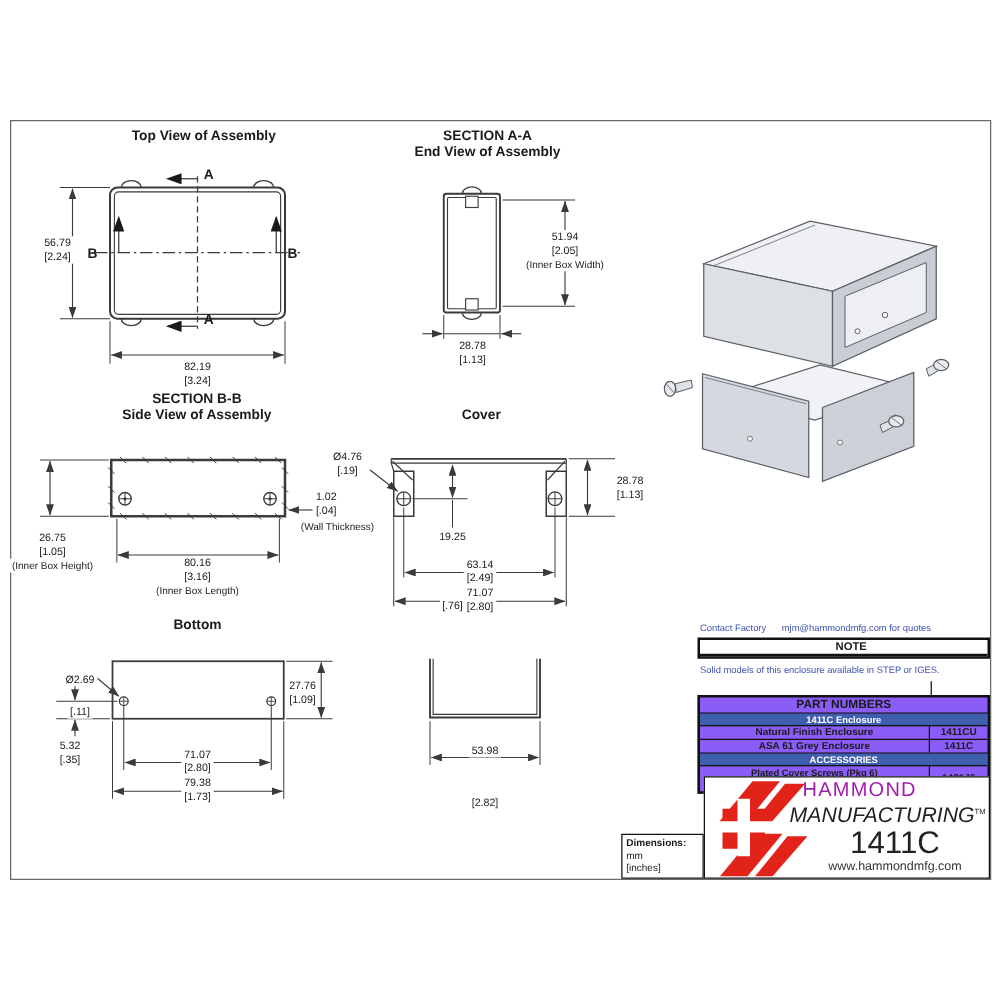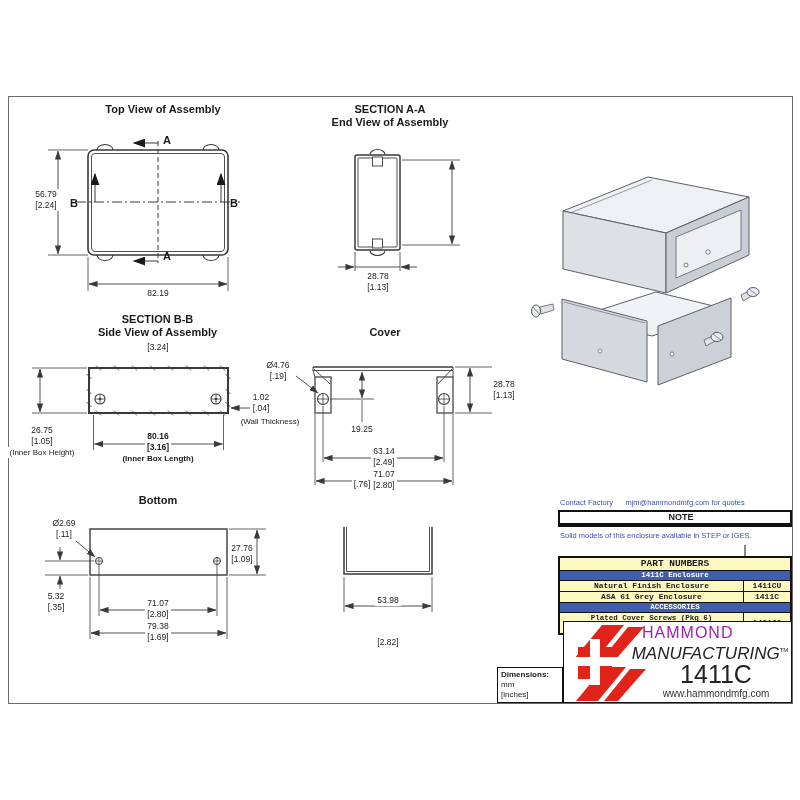--- a/index.html
+++ b/index.html
@@ -11,21 +11,21 @@
   .dim{display:flex;flex-direction:column;align-items:center;text-align:center;}
   .dim .ln{background:#fff;padding:0 2px;white-space:nowrap;}
   .sm{font-size:8px;}
   .ttl{font-weight:bold;font-size:11px;line-height:13px;text-align:center;white-space:nowrap;}
   .lbl{font-weight:bold;font-size:11px;line-height:12px;}
   .factory{position:absolute;left:560px;top:475px;width:236px;font-size:7.5px;line-height:11px;
            color:#3c52b0;white-space:pre;}
   .notebox{position:absolute;left:558px;top:510px;width:234px;border:2px solid #111;background:#fff;box-sizing:border-box;}
   .notebox .hd{font-weight:bold;font-size:9px;line-height:11px;text-align:center;border-bottom:2px solid #111;padding-left:12px;}
   .notebox .bd{font-size:7.5px;line-height:10px;padding:1px 3px 2px 3px;}
-  .parts{position:absolute;left:558px;top:556px;width:234px;border:2px solid #111;background:#fef9c3;box-sizing:border-box;font-family:Liberation Mono, monospace;}
+  .parts{position:absolute;left:558px;top:556px;width:234px;border:2px solid #111;background:#8b5cf6;box-sizing:border-box;}
   .parts .hd{font-weight:bold;font-size:9.5px;line-height:12px;text-align:center;border-bottom:1px solid #111;}
   .band{background:#3f5fae;color:#fff;font-weight:bold;font-size:7.5px;line-height:9px;text-align:center;border-bottom:1px solid #111;}
   .prow{display:flex;border-bottom:1px solid #111;}
   .prow:last-child{border-bottom:none;}
   .prow .d{flex:1;font-weight:bold;font-size:8px;line-height:10px;text-align:center;}
   .prow .p{width:46px;border-left:1px solid #111;font-weight:bold;font-size:8px;line-height:10px;
            text-align:center;display:flex;align-items:center;justify-content:center;}
   .prow .d2{flex:1;font-weight:bold;font-size:7.5px;line-height:9px;text-align:center;padding:1px 0;}
   .logobox{position:absolute;left:563px;top:621px;width:229px;height:82px;border:1.5px solid #111;
            background:#fff;box-sizing:border-box;}
@@ -239,40 +239,45 @@
 
   <div class="t ttl" style="left:78px;top:103px;width:170px;">Top View of Assembly</div>
   <div class="t lbl" style="left:163px;top:134px;">A</div>
   <div class="t lbl" style="left:163px;top:250px;">A</div>
   <div class="t lbl" style="left:70px;top:197px;">B</div>
   <div class="t lbl" style="left:230px;top:197px;">B</div>
   <div class="t dim" style="left:26px;top:189px;width:40px;">
     <div class="ln">56.79</div>
     <div class="ln">[2.24]</div>
   </div>
-  <div class="t dim" style="left:128px;top:288px;width:60px;gap:43px;">
+  <div class="t dim" style="left:128px;top:288px;width:60px;">
     <div class="ln">82.19</div>
     <div class="ln">[3.24]</div>
   </div>
 
   <div class="t ttl" style="left:325px;top:103px;width:130px;">SECTION A-A</div>
   <div class="t ttl" style="left:318px;top:116px;width:144px;">End View of Assembly</div>
+  <div class="t dim" style="left:410px;top:184px;width:84px;">
+    <div class="ln">51.94</div>
+    <div class="ln">[2.05]</div>
+    <div class="ln sm">(Inner Box Width)</div>
+  </div>
   <div class="t dim" style="left:350px;top:271px;width:56px;">
     <div class="ln">28.78</div>
     <div class="ln">[1.13]</div>
   </div>
 
   <div class="t ttl" style="left:95px;top:313px;width:125px;">SECTION B-B</div>
   <div class="t ttl" style="left:85px;top:326px;width:145px;">Side View of Assembly</div>
   <div class="t dim" style="left:4px;top:425px;width:76px;">
     <div class="ln">26.75</div>
     <div class="ln">[1.05]</div>
     <div class="ln sm">(Inner Box Height)</div>
   </div>
-  <div class="t dim" style="left:118px;top:431px;width:80px;font-weight:bold;">
+  <div class="t dim" style="left:118px;top:445px;width:80px;">
     <div class="ln">80.16</div>
     <div class="ln">[3.16]</div>
     <div class="ln sm">(Inner Box Length)</div>
   </div>
 
   <div class="t dim" style="left:256px;top:360px;width:44px;">
     <div class="ln">Ø4.76</div>
     <div class="ln">[.19]</div>
   </div>
   <div class="t dim" style="left:242px;top:392px;width:38px;">
@@ -295,39 +300,39 @@
   <div class="t dim" style="left:361px;top:446px;width:46px;">
     <div class="ln">63.14</div>
     <div class="ln">[2.49]</div>
   </div>
   <div class="t dim" style="left:361px;top:469px;width:46px;">
     <div class="ln">71.07</div>
     <div class="ln">[2.80]</div>
   </div>
 
   <div class="t ttl" style="left:128px;top:494px;width:60px;">Bottom</div>
-  <div class="t dim" style="left:40px;top:518px;width:48px;">
+  <div class="t dim" style="left:40px;top:538px;width:48px;gap:15px;">
     <div class="ln">Ø2.69</div>
     <div class="ln">[.11]</div>
   </div>
   <div class="t dim" style="left:219px;top:543px;width:46px;">
     <div class="ln">27.76</div>
     <div class="ln">[1.09]</div>
   </div>
   <div class="t dim" style="left:38px;top:591px;width:36px;">
     <div class="ln">5.32</div>
     <div class="ln">[.35]</div>
   </div>
   <div class="t dim" style="left:135px;top:598px;width:46px;">
     <div class="ln">71.07</div>
     <div class="ln">[2.80]</div>
   </div>
   <div class="t dim" style="left:135px;top:621px;width:46px;">
     <div class="ln">79.38</div>
-    <div class="ln">[1.69]</div>
+    <div class="ln">[1.73]</div>
   </div>
   <div class="t dim" style="left:365px;top:595px;width:46px;gap:31px;">
     <div class="ln">53.98</div>
     <div class="ln">[2.82]</div>
   </div>
 
   <div class="factory">
     <div>Contact Factory      mjm@hammondmfg.com for quotes</div>
     <div>Solid models of this enclosure available in STEP or IGES.</div>
   </div>

